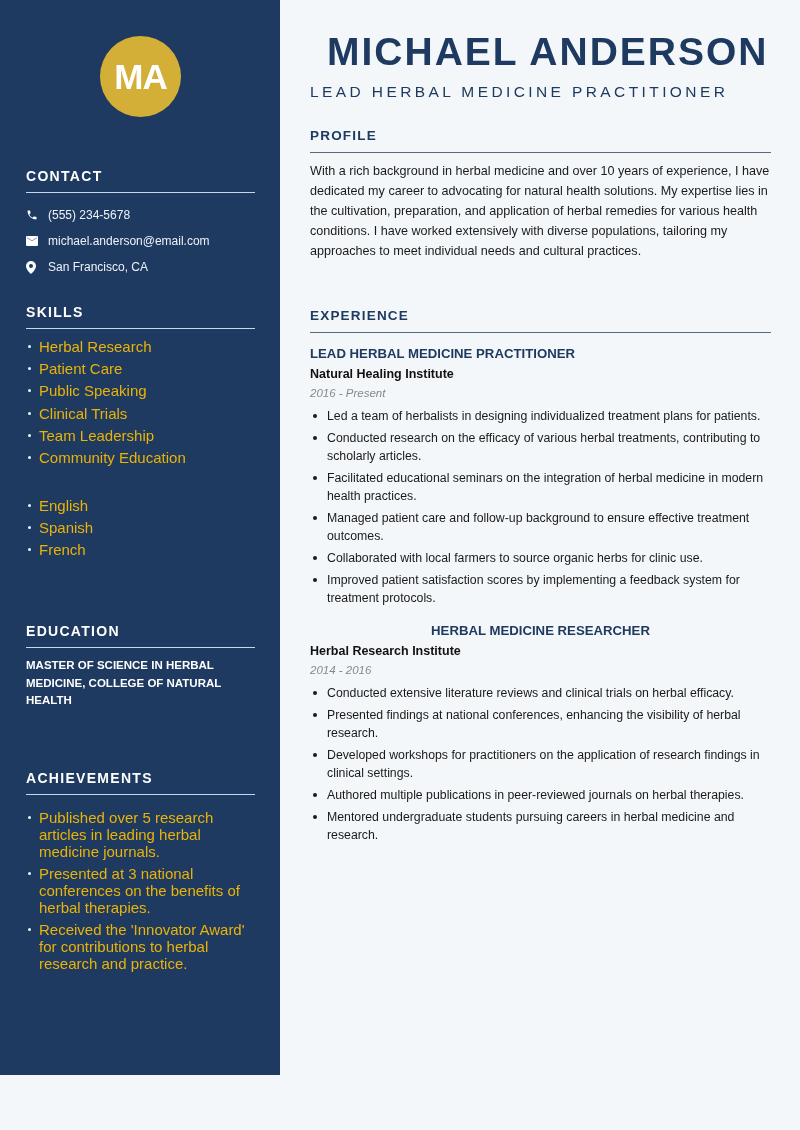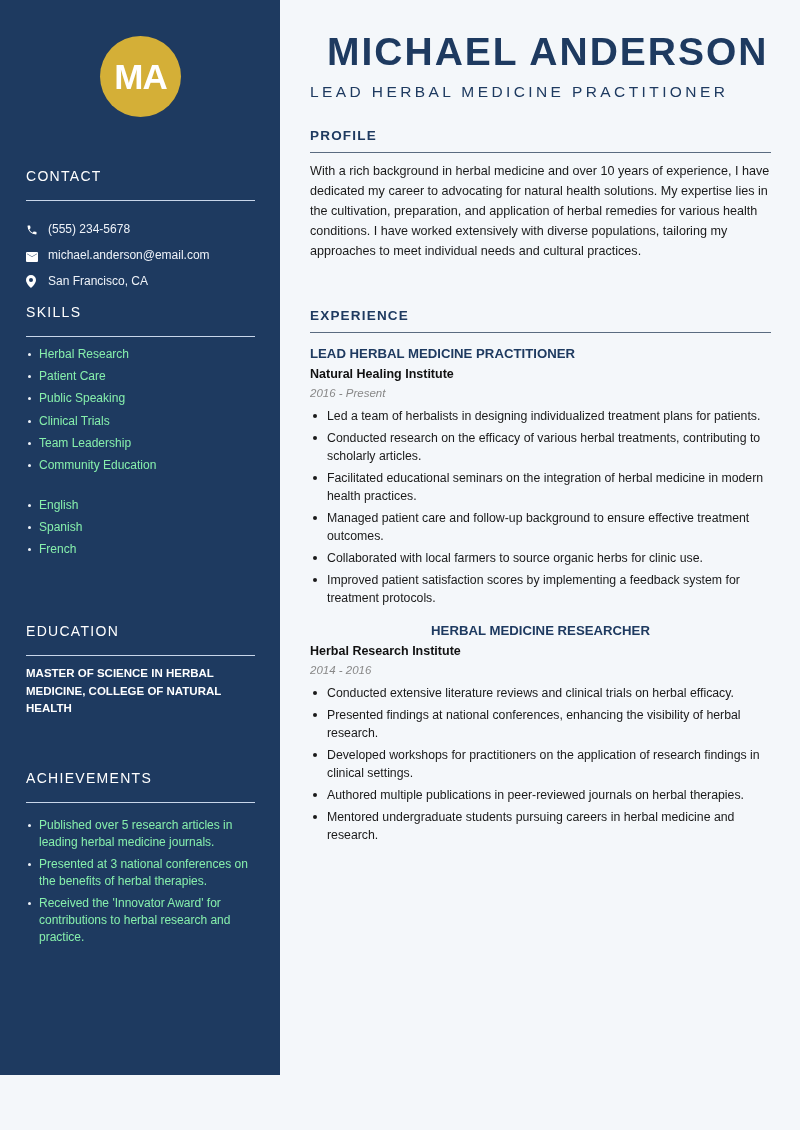--- a/index.html
+++ b/index.html
@@ -15,28 +15,28 @@
     box-sizing: border-box; padding: 0 26px;
   }
   .avatar {
     position: absolute; left: 100px; top: 36px; width: 81px; height: 81px;
     border-radius: 50%; background: #d4af37;
     display: flex; align-items: center; justify-content: center;
     font-weight: bold; font-size: 35px; color: #fff; letter-spacing: -1px;
   }
   .side-section { position: absolute; left: 26px; width: 229px; }
   .side-title {
-    font-weight: normal; font-size: 14px; letter-spacing: 1.3px;
-    padding-bottom: 16px; border-bottom: 1.5px solid #c8d6ea; margin-bottom: 9px;
+    font-weight: bold; font-size: 14px; letter-spacing: 1.3px;
+    padding-bottom: 8px; border-bottom: 1.5px solid #c8d6ea; margin-bottom: 9px;
   }
-  .contact-row { display: flex; align-items: flex-end; font-size: 12px; height: 26px; color: #eef2f8; }
+  .contact-row { display: flex; align-items: center; font-size: 12px; height: 26px; color: #eef2f8; }
   .contact-row .ico { width: 22px; display: inline-flex; align-items: center; }
   .side-list { list-style: none; margin: 0; padding: 0; }
   .side-list li {
-    position: relative; padding-left: 13px; font-size: 12px; color: #86efac;
+    position: relative; padding-left: 13px; font-size: 15px; color: #eab308;
     line-height: 17px; margin-bottom: 5.2px;
   }
   .side-list li::before {
     content: ""; position: absolute; left: 2px; top: 7px; width: 3px; height: 3px;
     background: #eef2f8; border-radius: 50%;
   }
   .edu-text { font-weight: bold; font-size: 11.5px; line-height: 17.5px; color: #fff; }
 
   .main { position: absolute; left: 310px; top: 0; width: 461px; }
   .name {

